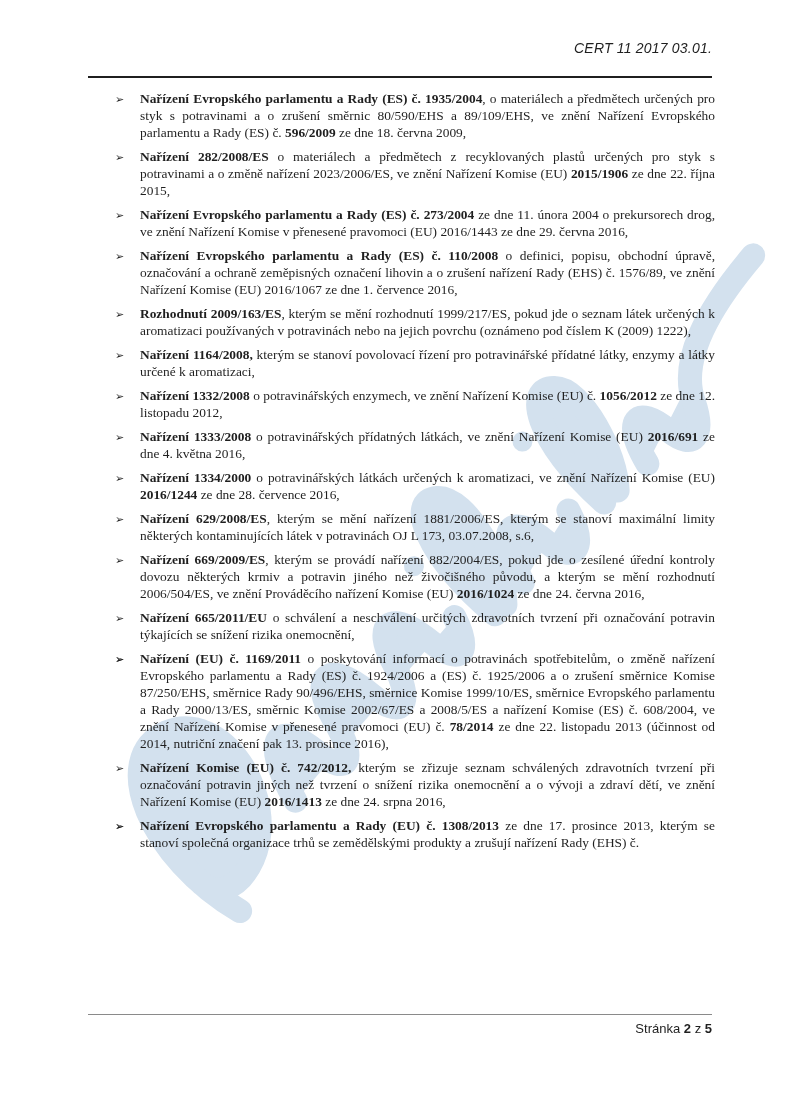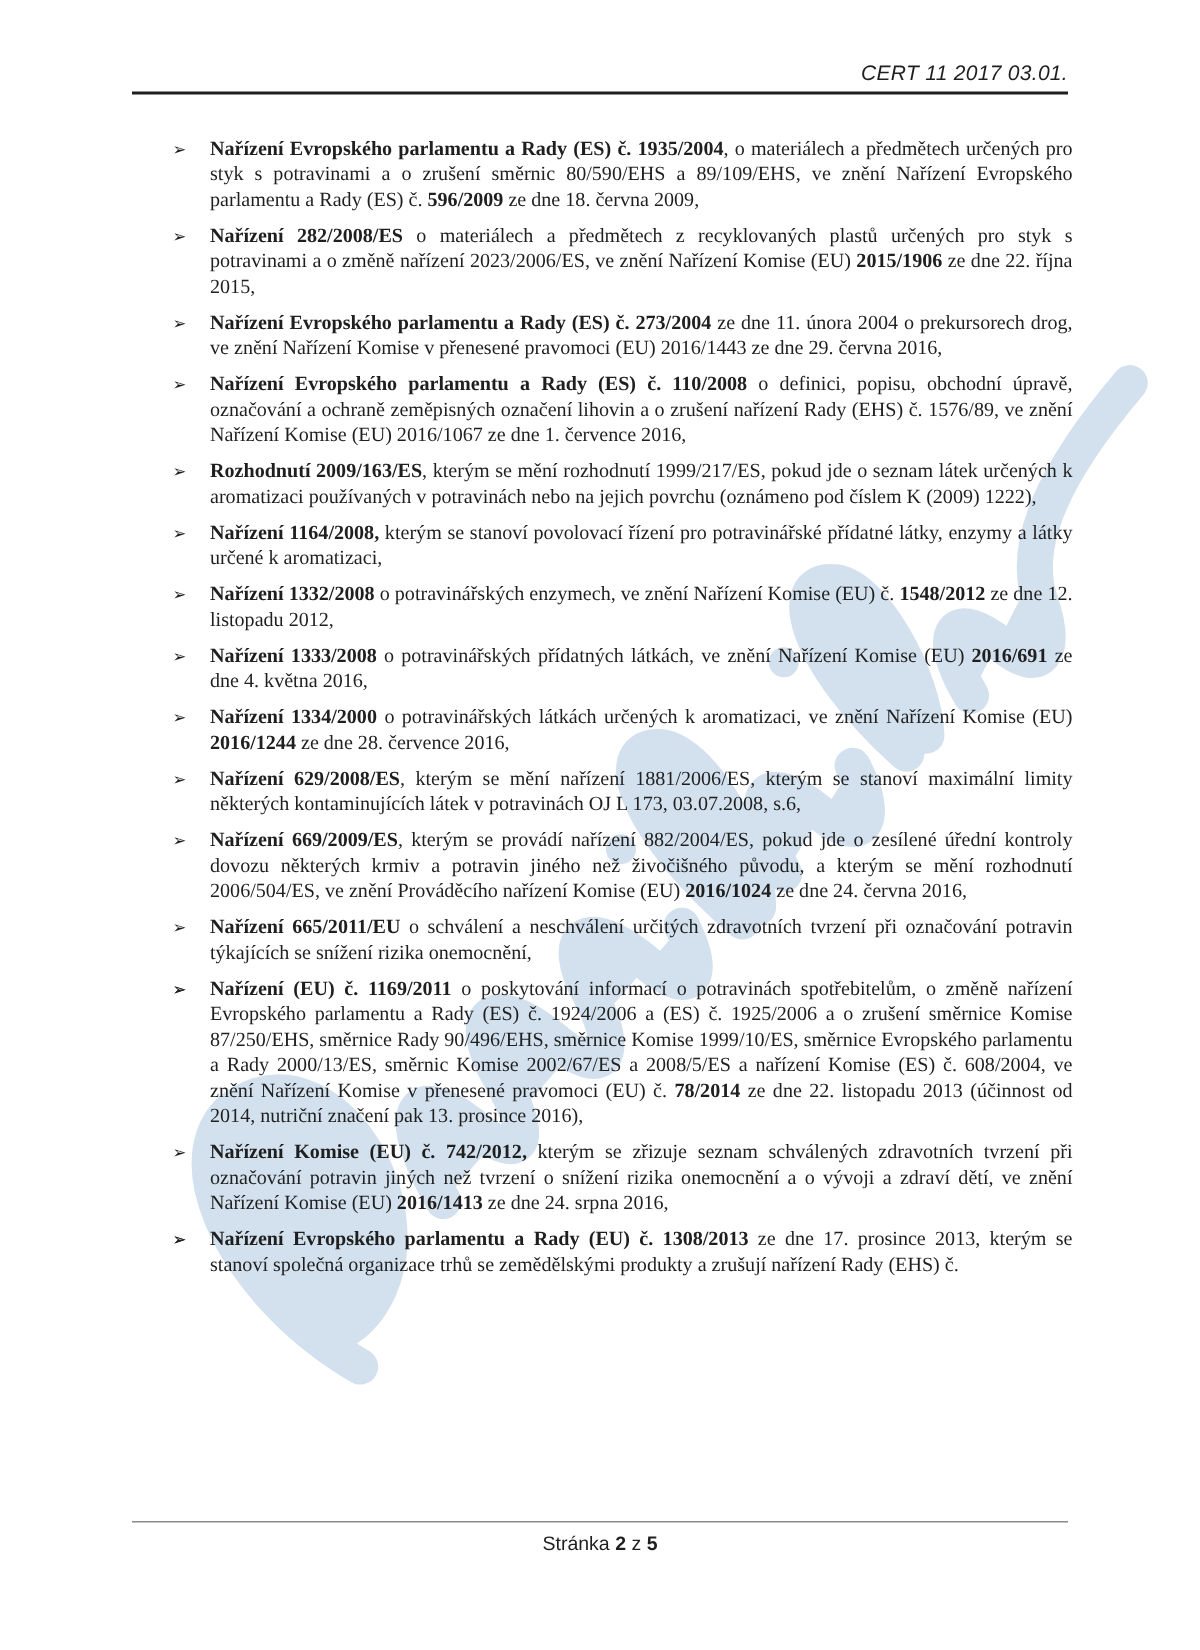--- a/index.html
+++ b/index.html
@@ -22,21 +22,21 @@
     position:absolute;left:0;top:0;width:800px;height:1100px;
     z-index:0;pointer-events:none;
   }
   .header{
     position:absolute;left:88px;right:88px;top:40px;
     text-align:right;
     font-family:"Liberation Sans", sans-serif;
     font-style:italic;
     font-size:14px;
     letter-spacing:0.2px;
-    padding-bottom:5px;
+    padding-bottom:20px;
     border-bottom:2px solid var(--header-rule);
     z-index:1;
   }
   .content{
     position:absolute;left:85px;top:90px;width:630px;
     z-index:1;
   }
   .item{
     position:relative;
     padding-left:55px;
@@ -48,21 +48,21 @@
   .item .bullet{
     position:absolute;left:30px;top:1px;
     font-family:"DejaVu Sans", sans-serif;
     font-size:11px;
     line-height:17px;
   }
   .item .b{font-weight:bold;}
   .footer{
     position:absolute;left:88px;right:88px;top:1014px;
     border-top:1.5px solid var(--footer-rule);
-    text-align:center;
+    text-align:right;
     font-family:"Liberation Sans", sans-serif;
     font-size:13px;
     padding-top:6px;
     z-index:1;
   }
   .footer .b{font-weight:bold;}
 </style>
 </head>
 <body>
 
@@ -85,21 +85,21 @@
     <span>CERT 11 2017 03.01.</span>
   </div>
 
   <div class="content" id="regulation-list">
       <div class="item"><span class="bullet">➢</span><span><span class="b">Nařízení Evropského parlamentu a Rady (ES) č. 1935/2004</span><span>, o materiálech a předmětech určených pro styk s potravinami a o zrušení směrnic 80/590/EHS a 89/109/EHS, ve znění Nařízení Evropského parlamentu a Rady (ES) č. </span><span class="b">596/2009</span><span> ze dne 18. června 2009,</span></span></div>
       <div class="item"><span class="bullet">➢</span><span><span class="b">Nařízení 282/2008/ES</span><span> o materiálech a předmětech z recyklovaných plastů určených pro styk s potravinami a o změně nařízení 2023/2006/ES, ve znění Nařízení Komise (EU) </span><span class="b">2015/1906</span><span> ze dne 22. října 2015,</span></span></div>
       <div class="item"><span class="bullet">➢</span><span><span class="b">Nařízení Evropského parlamentu a Rady (ES) č. 273/2004</span><span> ze dne 11. února 2004 o prekursorech drog, ve znění Nařízení Komise v přenesené pravomoci (EU) 2016/1443 ze dne 29. června 2016,</span></span></div>
       <div class="item"><span class="bullet">➢</span><span><span class="b">Nařízení Evropského parlamentu a Rady (ES) č. 110/2008</span><span> o definici, popisu, obchodní úpravě, označování a ochraně zeměpisných označení lihovin a o zrušení nařízení Rady (EHS) č. 1576/89, ve znění Nařízení Komise (EU) 2016/1067 ze dne 1. července 2016,</span></span></div>
       <div class="item"><span class="bullet">➢</span><span><span class="b">Rozhodnutí 2009/163/ES</span><span>, kterým se mění rozhodnutí 1999/217/ES, pokud jde o seznam látek určených k aromatizaci používaných v potravinách nebo na jejich povrchu (oznámeno pod číslem K (2009) 1222),</span></span></div>
       <div class="item"><span class="bullet">➢</span><span><span class="b">Nařízení 1164/2008,</span><span> kterým se stanoví povolovací řízení pro potravinářské přídatné látky, enzymy a látky určené k aromatizaci,</span></span></div>
-      <div class="item"><span class="bullet">➢</span><span><span class="b">Nařízení 1332/2008</span><span> o potravinářských enzymech, ve znění Nařízení Komise (EU) č. </span><span class="b">1548/2012</span><span> ze dne 12. listopadu 2012,</span></span></div>
+      <div class="item"><span class="bullet">➢</span><span><span class="b">Nařízení 1332/2008</span><span> o potravinářských enzymech, ve znění Nařízení Komise (EU) č. </span><span class="b">1056/2012</span><span> ze dne 12. listopadu 2012,</span></span></div>
       <div class="item"><span class="bullet">➢</span><span><span class="b">Nařízení 1333/2008</span><span> o potravinářských přídatných látkách, ve znění Nařízení Komise (EU) </span><span class="b">2016/691</span><span> ze dne 4. května 2016,</span></span></div>
       <div class="item"><span class="bullet">➢</span><span><span class="b">Nařízení 1334/2000</span><span> o potravinářských látkách určených k aromatizaci, ve znění Nařízení Komise (EU) </span><span class="b">2016/1244</span><span> ze dne 28. července 2016,</span></span></div>
       <div class="item"><span class="bullet">➢</span><span><span class="b">Nařízení 629/2008/ES</span><span>, kterým se mění nařízení 1881/2006/ES, kterým se stanoví maximální limity některých kontaminujících látek v potravinách  OJ L 173, 03.07.2008, s.6,</span></span></div>
       <div class="item"><span class="bullet">➢</span><span><span class="b">Nařízení 669/2009/ES</span><span>, kterým se provádí nařízení  882/2004/ES, pokud jde o zesílené úřední kontroly dovozu některých krmiv a potravin jiného než živočišného původu, a kterým se mění rozhodnutí 2006/504/ES, ve znění Prováděcího nařízení Komise (EU) </span><span class="b">2016/1024</span><span> ze dne 24. června 2016,</span></span></div>
       <div class="item"><span class="bullet">➢</span><span><span class="b">Nařízení 665/2011/EU</span><span> o schválení a neschválení určitých zdravotních tvrzení při označování potravin týkajících se snížení rizika onemocnění,</span></span></div>
       <div class="item"><span class="bullet">➢</span></div>
       <div class="item"><span class="bullet">➢</span><span><span class="b">Nařízení (EU) č. 1169/2011</span><span>  o poskytování informací o potravinách spotřebitelům, o změně nařízení Evropského parlamentu a Rady (ES) č. 1924/2006 a (ES) č. 1925/2006 a o zrušení směrnice Komise 87/250/EHS, směrnice Rady 90/496/EHS, směrnice Komise 1999/10/ES, směrnice Evropského parlamentu a Rady 2000/13/ES, směrnic Komise 2002/67/ES a 2008/5/ES a nařízení Komise (ES) č. 608/2004, ve znění Nařízení Komise v přenesené pravomoci (EU) č. </span><span class="b">78/2014</span><span> ze dne 22. listopadu 2013 (účinnost od 2014, nutriční značení pak 13. prosince 2016),</span></span></div>
       <div class="item"><span class="bullet">➢</span><span><span class="b">Nařízení Komise (EU) č. 742/2012,</span><span> kterým se zřizuje seznam schválených zdravotních tvrzení při označování potravin jiných než tvrzení o snížení rizika onemocnění a o vývoji a zdraví dětí, ve znění Nařízení Komise (EU) </span><span class="b">2016/1413</span><span> ze dne 24. srpna 2016,</span></span></div>
       <div class="item"><span class="bullet">➢</span></div>
       <div class="item"><span class="bullet">➢</span><span><span class="b">Nařízení Evropského parlamentu a Rady (EU) č. 1308/2013</span><span> ze dne 17. prosince 2013, kterým se stanoví společná organizace trhů se zemědělskými produkty a zrušují nařízení Rady (EHS) č.</span></span></div>

